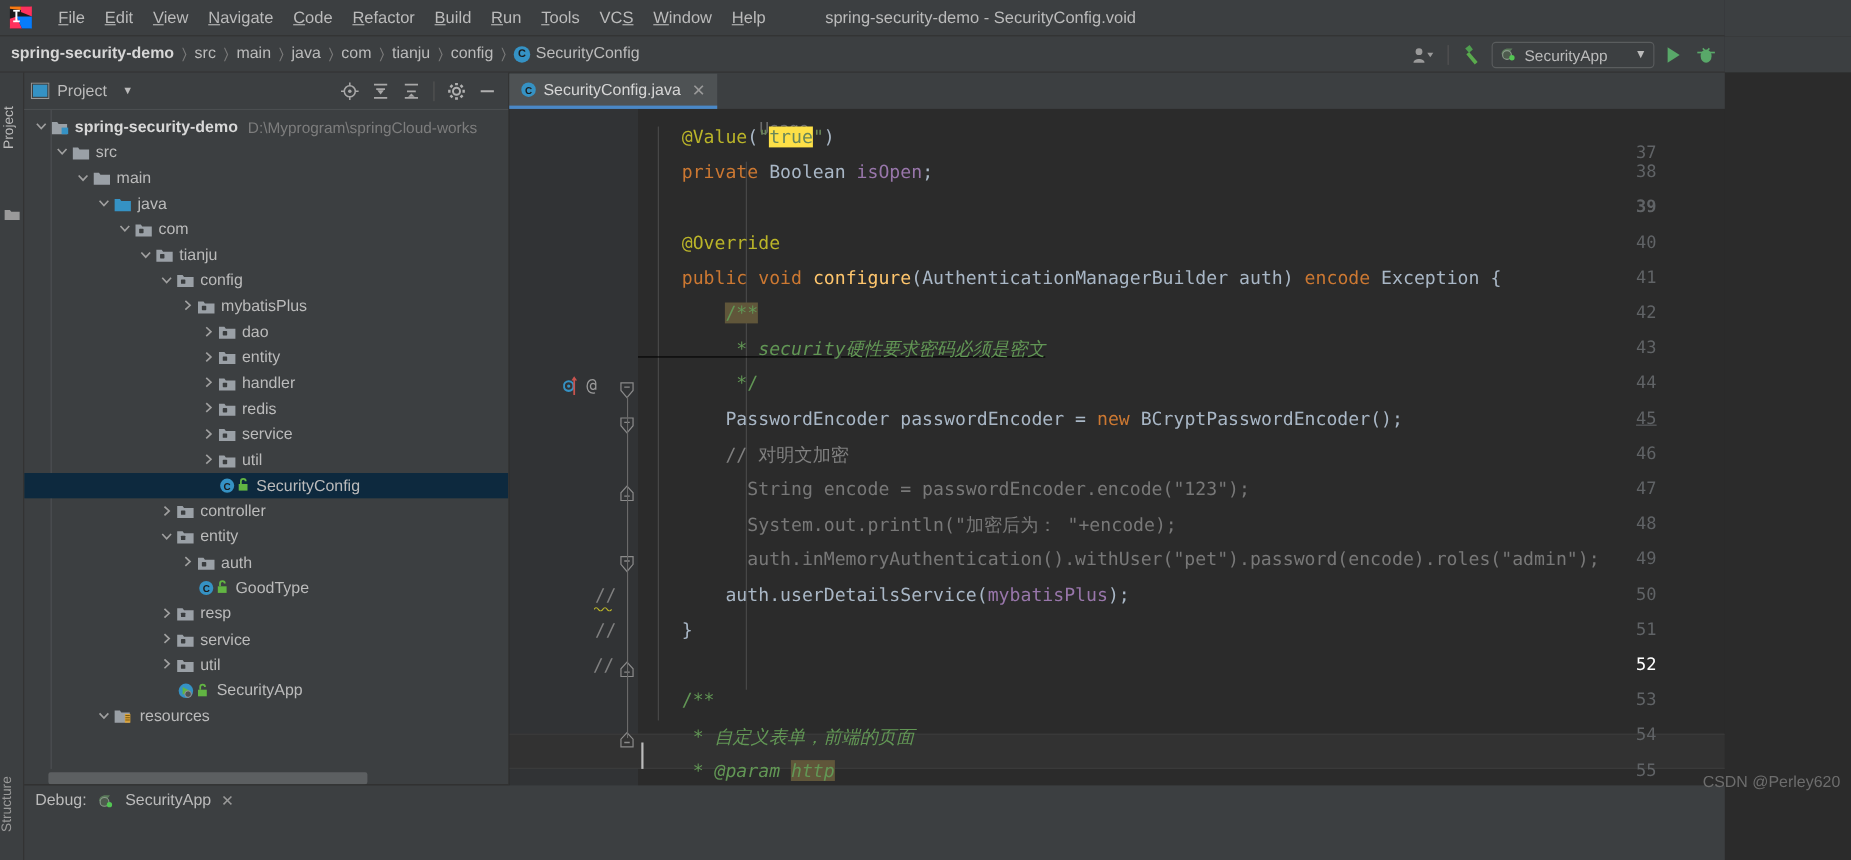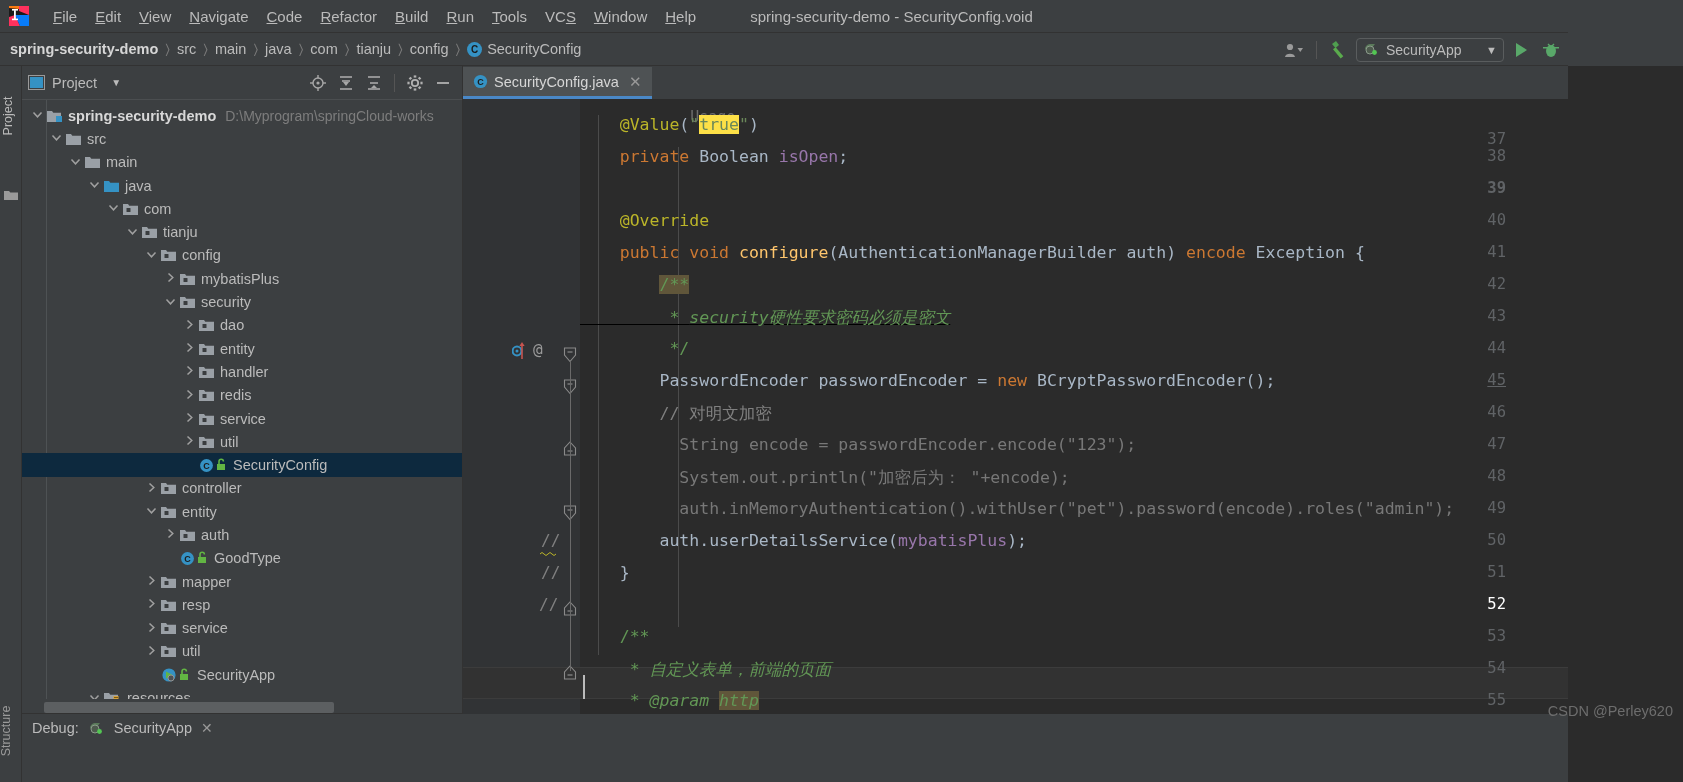--- a/index.html
+++ b/index.html
@@ -467,35 +467,20 @@
             </span>
             <span style="display: flex; align-items: center; flex: 0 0 auto;">
               <svg width="17" height="14" viewBox="0 0 17 14">
                 <path d="M0 2 L5 2 L6.3 3.8 L15 3.8 L15 13 L0 13 Z" fill="#9aa0a6"></path>
                 <rect x="3.5" y="6" width="4" height="4" rx="0.6" fill="#3a3d3f"></rect>
               </svg>
             </span>
             <span class="lbl">mybatisPlus</span>
           </div>
           <div class="trow">
-            <span style="width: 143px; flex: 0 0 auto;"></span>
-            <span class="arrow">
-              <svg width="11" height="11" viewBox="0 0 11 11">
-                <path d="M1.5 3.5 L5.5 7.8 L9.5 3.5" stroke="#a0a0a0" stroke-width="1.5" fill="none"></path>
-              </svg>
-            </span>
-            <span style="display: flex; align-items: center; flex: 0 0 auto;">
-              <svg width="17" height="14" viewBox="0 0 17 14">
-                <path d="M0 2 L5 2 L6.3 3.8 L15 3.8 L15 13 L0 13 Z" fill="#9aa0a6"></path>
-                <rect x="3.5" y="6" width="4" height="4" rx="0.6" fill="#3a3d3f"></rect>
-              </svg>
-            </span>
-            <span class="lbl">security</span>
-          </div>
-          <div class="trow">
             <span style="width: 162px; flex: 0 0 auto;"></span>
             <span class="arrow">
               <svg width="11" height="11" viewBox="0 0 11 11">
                 <path d="M3.5 1.5 L7.8 5.5 L3.5 9.5" stroke="#a0a0a0" stroke-width="1.5" fill="none"></path>
               </svg>
             </span>
             <span style="display: flex; align-items: center; flex: 0 0 auto;">
               <svg width="17" height="14" viewBox="0 0 17 14">
                 <path d="M0 2 L5 2 L6.3 3.8 L15 3.8 L15 13 L0 13 Z" fill="#9aa0a6"></path>
                 <rect x="3.5" y="6" width="4" height="4" rx="0.6" fill="#3a3d3f"></rect>
@@ -641,35 +626,20 @@
             <span class="arrow"></span>
             <span style="display: flex; align-items: center; flex: 0 0 auto;">
               <svg width="30" height="15" viewBox="0 0 30 15">
                 <circle cx="7.5" cy="7.5" r="6.4" fill="#3592c4"></circle>
                 <text x="7.5" y="11" font-size="9" font-family="Liberation Sans" fill="#1c1c1c" text-anchor="middle" font-weight="bold">C</text>
                 <rect x="18" y="6" width="8" height="6" fill="#62b543"></rect>
                 <path d="M20 6 L20 3.5 A2.2 2.2 0 0 1 24.4 3.5" stroke="#62b543" stroke-width="1.6" fill="none"></path>
               </svg>
             </span>
             <span class="lbl">GoodType</span>
-          </div>
-          <div class="trow">
-            <span style="width: 124px; flex: 0 0 auto;"></span>
-            <span class="arrow">
-              <svg width="11" height="11" viewBox="0 0 11 11">
-                <path d="M3.5 1.5 L7.8 5.5 L3.5 9.5" stroke="#a0a0a0" stroke-width="1.5" fill="none"></path>
-              </svg>
-            </span>
-            <span style="display: flex; align-items: center; flex: 0 0 auto;">
-              <svg width="17" height="14" viewBox="0 0 17 14">
-                <path d="M0 2 L5 2 L6.3 3.8 L15 3.8 L15 13 L0 13 Z" fill="#9aa0a6"></path>
-                <rect x="3.5" y="6" width="4" height="4" rx="0.6" fill="#3a3d3f"></rect>
-              </svg>
-            </span>
-            <span class="lbl">mapper</span>
           </div>
           <div class="trow">
             <span style="width: 124px; flex: 0 0 auto;"></span>
             <span class="arrow">
               <svg width="11" height="11" viewBox="0 0 11 11">
                 <path d="M3.5 1.5 L7.8 5.5 L3.5 9.5" stroke="#a0a0a0" stroke-width="1.5" fill="none"></path>
               </svg>
             </span>
             <span style="display: flex; align-items: center; flex: 0 0 auto;">
               <svg width="17" height="14" viewBox="0 0 17 14">

